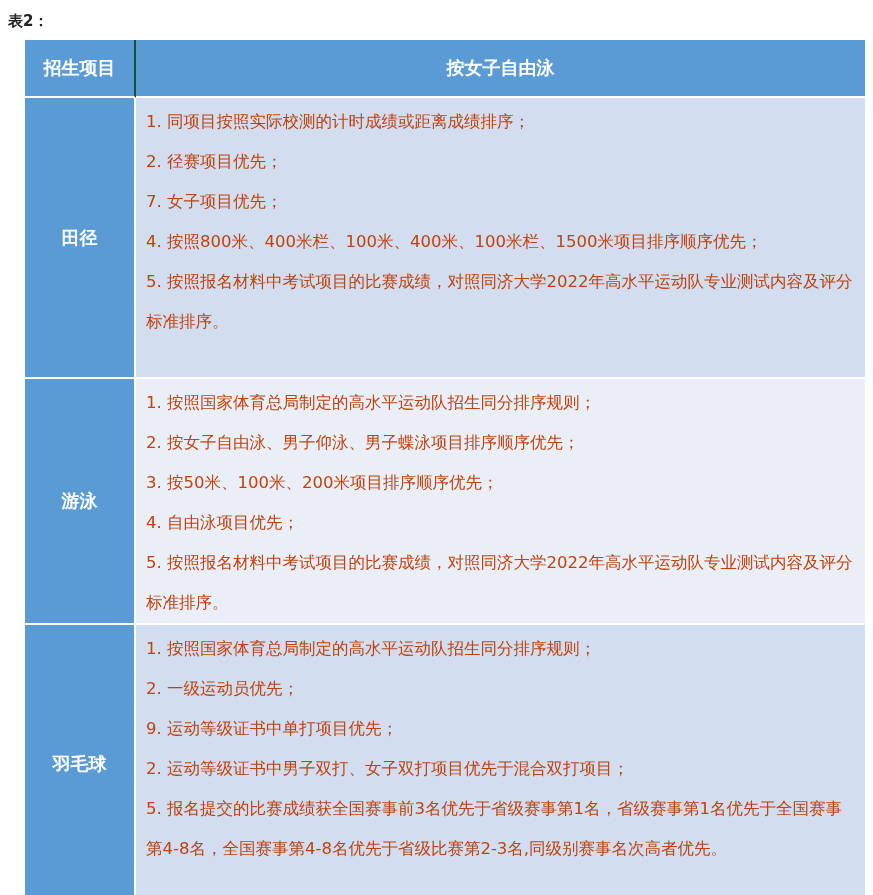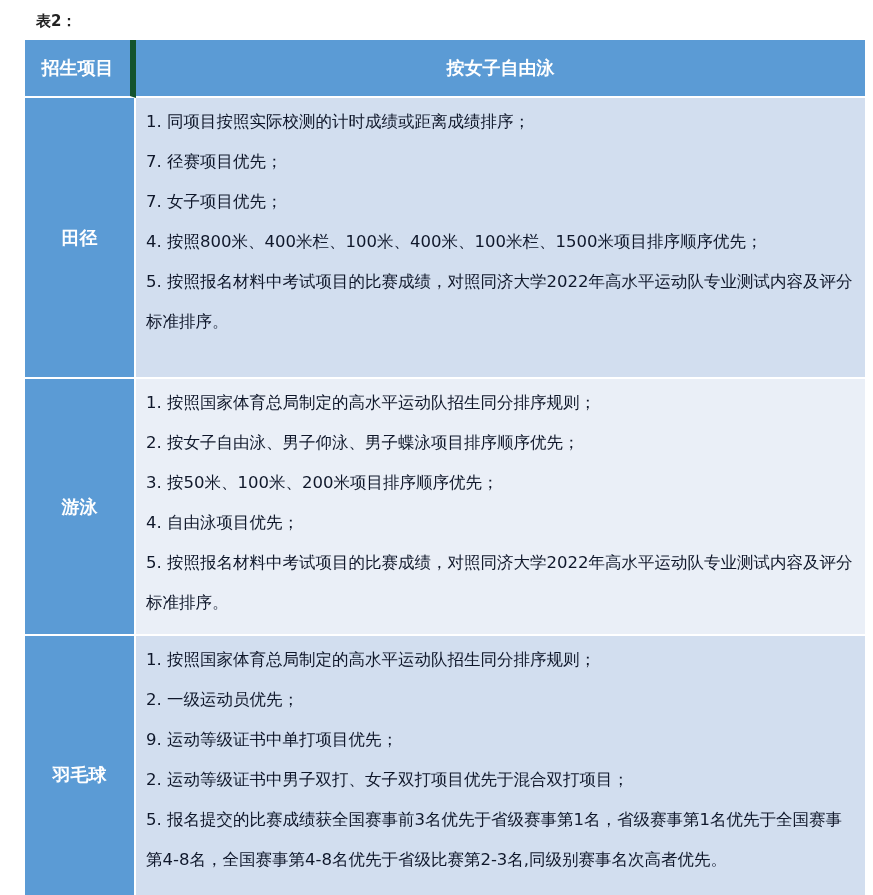--- a/index.html
+++ b/index.html
@@ -1,52 +1,52 @@
 <!DOCTYPE html>
 <html><head>
 <meta charset="utf-8">
 <style>
   html, body { margin: 0; padding: 0; background: #ffffff; }
   body {
     width: 873px; height: 895px; overflow: hidden; position: relative;
     font-family: "DejaVu Sans", "Liberation Sans", sans-serif;
   }
   .caption {
-    position: absolute; left: 36px; top: 12px;
+    position: absolute; left: 8px; top: 12px;
     font-size: 15px; font-weight: bold; color: #222;
   }
   table.rules {
     position: absolute; left: 25px; top: 40px;
     width: 840px;
     border-collapse: separate; border-spacing: 0;
     table-layout: fixed;
   }
   table.rules col.c1 { width: 111px; }
   table.rules col.c2 { width: 729px; }
   th {
     background: #5b9bd5; color: #ffffff;
     font-size: 18px; font-weight: bold;
     height: 56px; text-align: center; vertical-align: middle;
     border-bottom: 2px solid #ffffff;
     padding: 0;
   }
-  th.h1 { border-right: 6px solid #14532d; }
+  th.h1 { border-right: 2px solid #14532d; }
   td.proj {
     background: #5b9bd5; color: #ffffff;
     font-size: 18px; font-weight: bold;
     text-align: center; vertical-align: middle;
     border-right: 2px solid #ffffff;
     border-bottom: 2px solid #ffffff;
     padding: 8px;
   }
   td.rulecell {
     vertical-align: top;
     border-bottom: 2px solid #ffffff;
-    padding: 4px 8px 11px 10px;
-    color: #0f172a;
+    padding: 4px 8px 0 10px;
+    color: #c2410c;
     font-size: 16.5px;
     line-height: 40px;
   }
   tr.odd td.rulecell { background: #d2deef; }
   tr.even td.rulecell { background: #eaeff7; }
   .rule-line { display: block; }
 </style>
 </head>
 <body>
 
@@ -61,21 +61,21 @@
     <tr>
       <th class="h1">招生项目</th>
       <th>按女子自由泳</th>
     </tr>
   </thead>
   <tbody>
     <tr class="odd" style="height:281px;">
       <td class="proj">田径</td>
       <td class="rulecell">
         <span class="rule-line">1. 同项目按照实际校测的计时成绩或距离成绩排序；</span>
-        <span class="rule-line">7. 径赛项目优先；</span>
+        <span class="rule-line">2. 径赛项目优先；</span>
         <span class="rule-line">7. 女子项目优先；</span>
         <span class="rule-line">4.  按照800米、400米栏、100米、400米、100米栏、1500米项目排序顺序优先；</span>
         <span class="rule-line">5.  按照报名材料中考试项目的比赛成绩，对照同济大学2022年高水平运动队专业测试内容及评分标准排序。</span>
       </td>
     </tr>
     <tr class="even" style="height:237px;">
       <td class="proj">游泳</td>
       <td class="rulecell">
         <span class="rule-line">1. 按照国家体育总局制定的高水平运动队招生同分排序规则；</span>
         <span class="rule-line">2. 按女子自由泳、男子仰泳、男子蝶泳项目排序顺序优先；</span>

